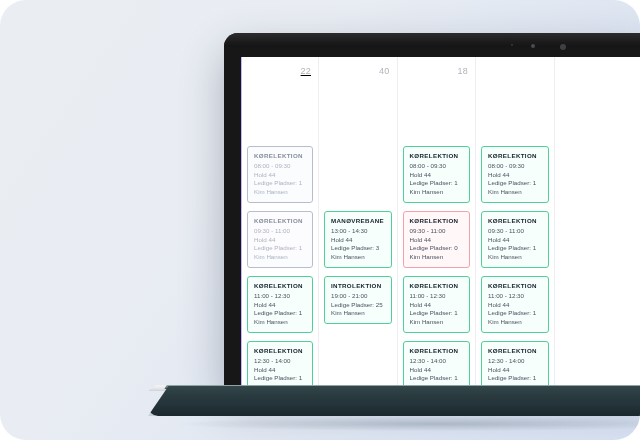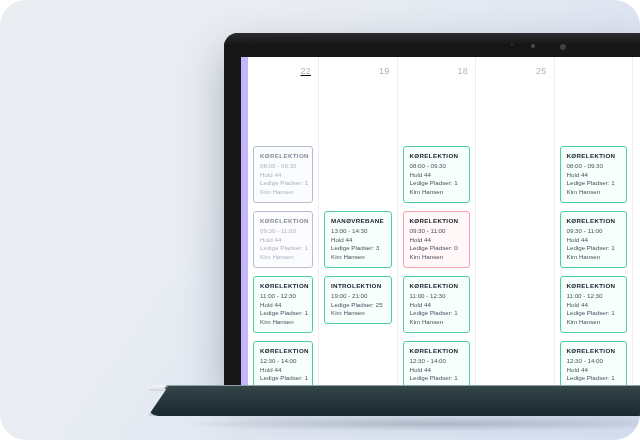--- a/index.html
+++ b/index.html
@@ -82,21 +82,21 @@
   .daycol {
     position: relative;
     flex: 0 0 78.5px;
     border-right: 1px solid #eceef1;
     background: #ffffff;
     padding: 0 5px;
     box-sizing: border-box;
   }
   .daycol:first-child {
     flex: 0 0 78px;
-    border-left: 7px solid #c4b5fd;
+    border-left: 1px solid #c4b5fd;
     text-decoration: underline;
   }
 
   .dayhead {
     height: 27px;
     display: flex;
     align-items: center;
     justify-content: flex-end;
     font-size: 9px;
     color: #aeb4bd;
@@ -254,21 +254,21 @@
                 <div class="ev green" style="top: 257px;">
                   <div class="t">KØRELEKTION</div>
                   <div class="l">12:30 - 14:00</div>
                   <div class="l">Hold 44</div>
                   <div class="l">Ledige Pladser: 1</div>
                   <div class="l">Kim Hansen</div>
                 </div>
               </div>
             </div>
             <div class="daycol">
-              <div class="dayhead">19</div>
+              <div class="dayhead">40</div>
               <div class="slots">
                 <div class="ev green" style="top: 127px;">
                   <div class="t">MANØVREBANE</div>
                   <div class="l">13:00 - 14:30</div>
                   <div class="l">Hold 44</div>
                   <div class="l">Ledige Pladser: 3</div>
                   <div class="l">Kim Hansen</div>
                 </div>
                 <div class="ev green" style="top: 192px;">
                   <div class="t">INTROLEKTION</div>
@@ -303,24 +303,20 @@
                   <div class="l">Kim Hansen</div>
                 </div>
                 <div class="ev green" style="top: 257px;">
                   <div class="t">KØRELEKTION</div>
                   <div class="l">12:30 - 14:00</div>
                   <div class="l">Hold 44</div>
                   <div class="l">Ledige Pladser: 1</div>
                   <div class="l">Kim Hansen</div>
                 </div>
               </div>
-            </div>
-            <div class="daycol">
-              <div class="dayhead">25</div>
-              <div class="slots"></div>
             </div>
             <div class="daycol">
               <div class="dayhead"></div>
               <div class="slots">
                 <div class="ev green" style="top: 62px;">
                   <div class="t">KØRELEKTION</div>
                   <div class="l">08:00 - 09:30</div>
                   <div class="l">Hold 44</div>
                   <div class="l">Ledige Pladser: 1</div>
                   <div class="l">Kim Hansen</div>

